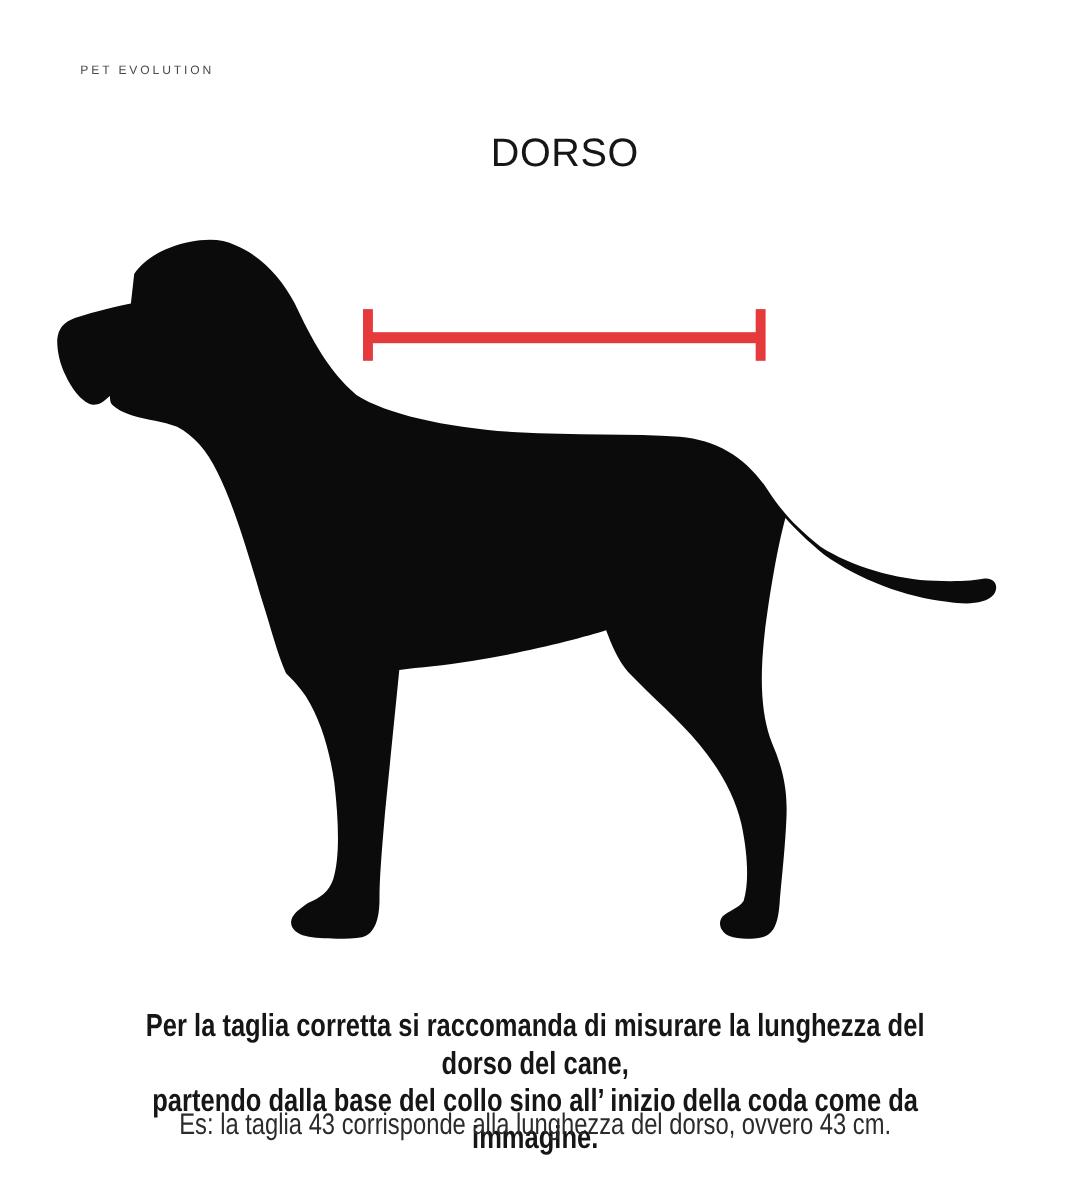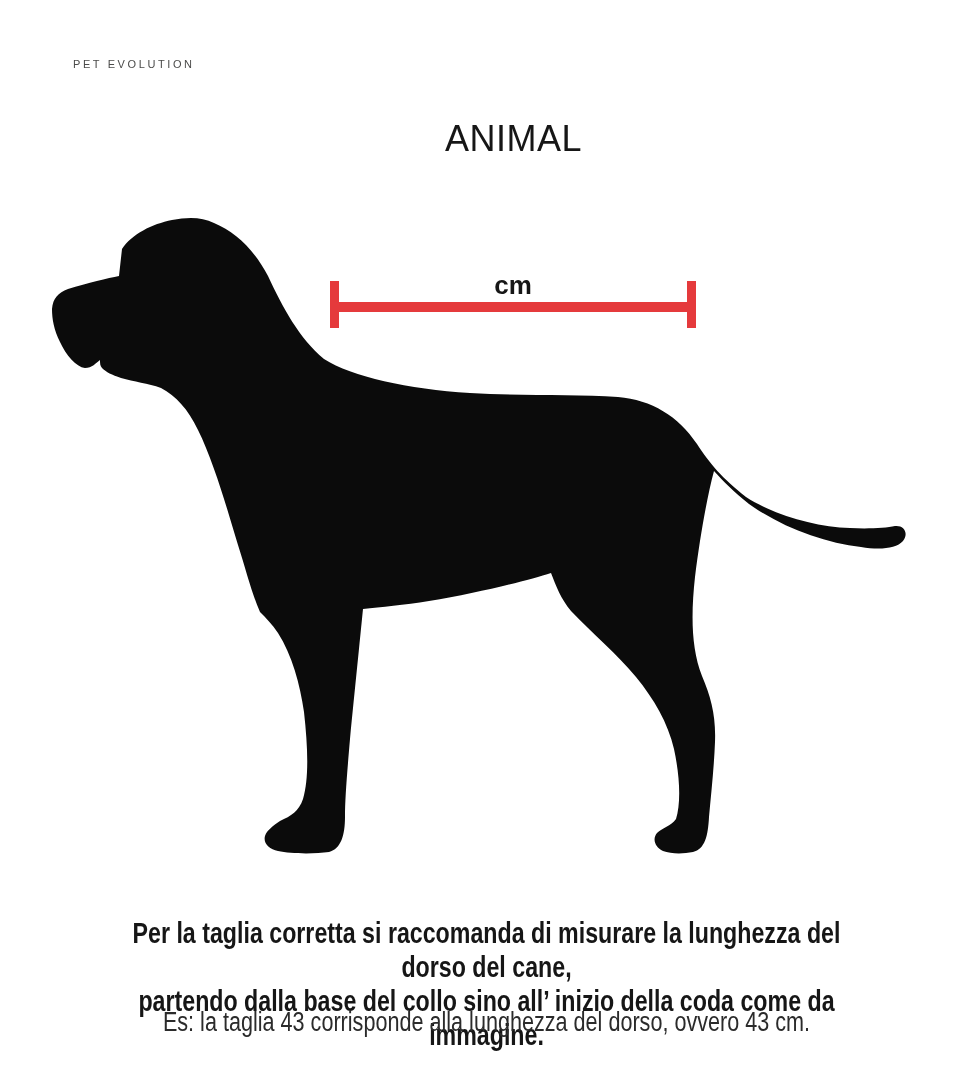--- a/index.html
+++ b/index.html
@@ -51,21 +51,21 @@
   }
 </style>
 </head>
 <body>
 
 <div class="page">
 
   <div class="tagline">PET EVOLUTION</div>
 
   <div class="title">
-    <span>ANIMAL</span>
+    <span>DORSO</span>
   </div>
 
   <svg class="dog-svg" viewBox="0 0 973 1077" aria-hidden="true">
     <path fill="#0b0b0b" d="
       M 52 309
       C 53 298 58 293 68 289
       C 88 283 108 278 119 276
       L 122 249
       C 132 234 152 224 172 220
       C 188 217 202 217 214 223
@@ -113,21 +113,20 @@
       C 100 366 100 363 100 360
       C 96 363 92 368 85 368
       C 76 367 66 355 60 342
       C 54 330 52 319 52 309
       Z"></path>
   </svg>
 
   <div class="meas-capL"></div>
   <div class="meas-bar"></div>
   <div class="meas-capR"></div>
-  <div class="meas-label">cm</div>
 
   <div class="measure-note">
     <div>Per la taglia corretta si raccomanda di misurare la lunghezza del dorso del cane,</div>
     <div>partendo dalla base del collo sino all’ inizio della coda come da immagine.</div>
   </div>
   <div class="example-note">Es: la taglia 43 corrisponde alla lunghezza del dorso, ovvero 43 cm.</div>
 
 </div>
 
 </body></html>

